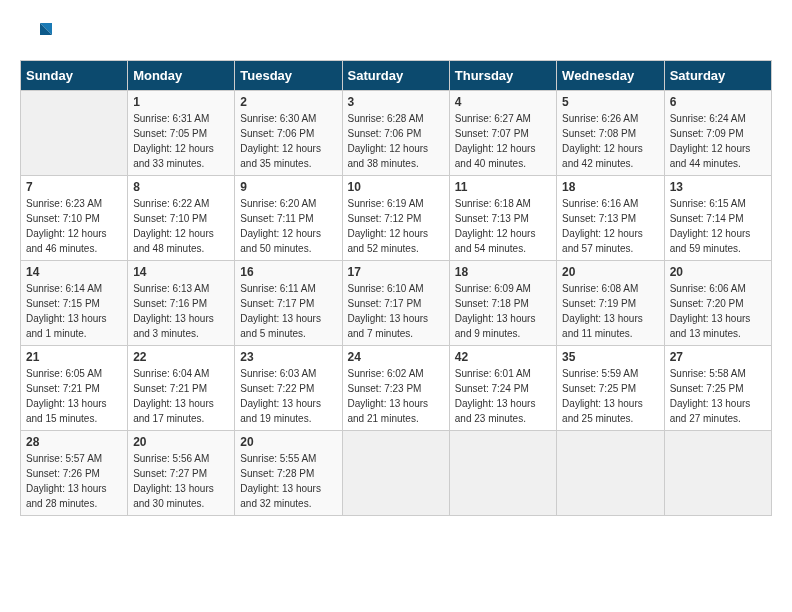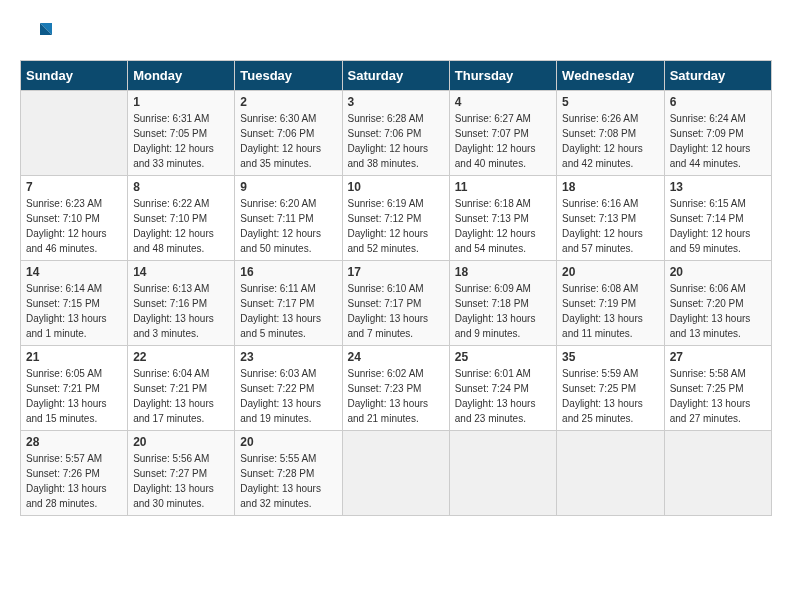--- a/index.html
+++ b/index.html
@@ -209,21 +209,21 @@
         </td>
         <td>
           <span class="day-number">23</span>
           <div class="cell-content">Sunrise: 6:03 AM<br>Sunset: 7:22 PM<br>Daylight: 13 hours<br>and 19 minutes.</div>
         </td>
         <td>
           <span class="day-number">24</span>
           <div class="cell-content">Sunrise: 6:02 AM<br>Sunset: 7:23 PM<br>Daylight: 13 hours<br>and 21 minutes.</div>
         </td>
         <td>
-          <span class="day-number">25</span>
+          <span class="day-number">42</span>
           <div class="cell-content">Sunrise: 6:01 AM<br>Sunset: 7:24 PM<br>Daylight: 13 hours<br>and 23 minutes.</div>
         </td>
         <td>
           <span class="day-number">35</span>
           <div class="cell-content">Sunrise: 5:59 AM<br>Sunset: 7:25 PM<br>Daylight: 13 hours<br>and 25 minutes.</div>
         </td>
         <td>
           <span class="day-number">27</span>
           <div class="cell-content">Sunrise: 5:58 AM<br>Sunset: 7:25 PM<br>Daylight: 13 hours<br>and 27 minutes.</div>
         </td>

